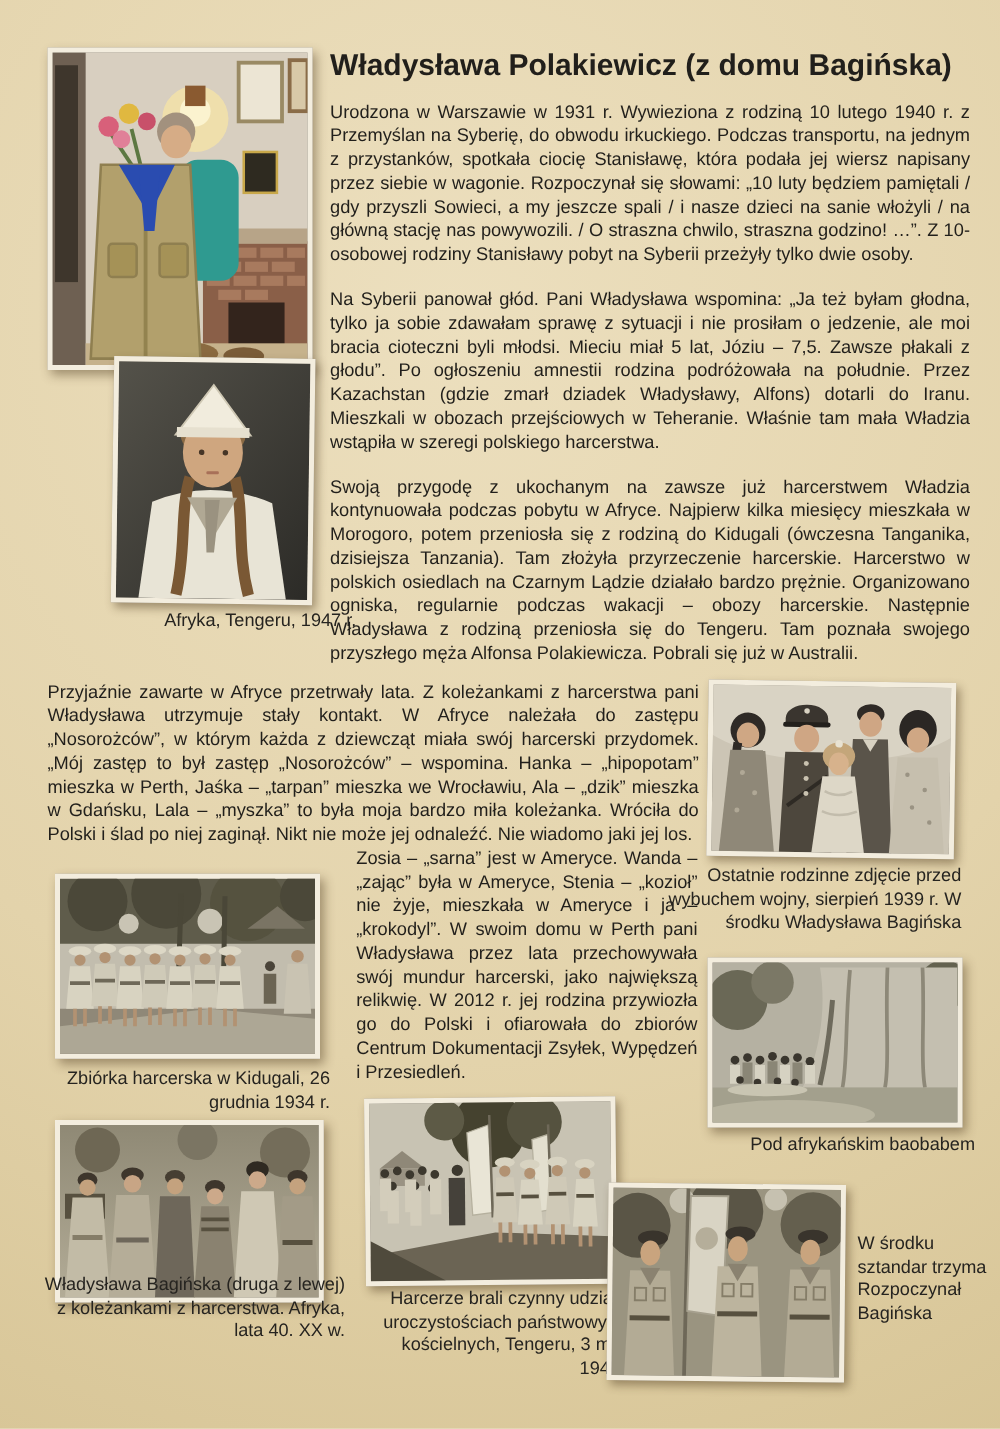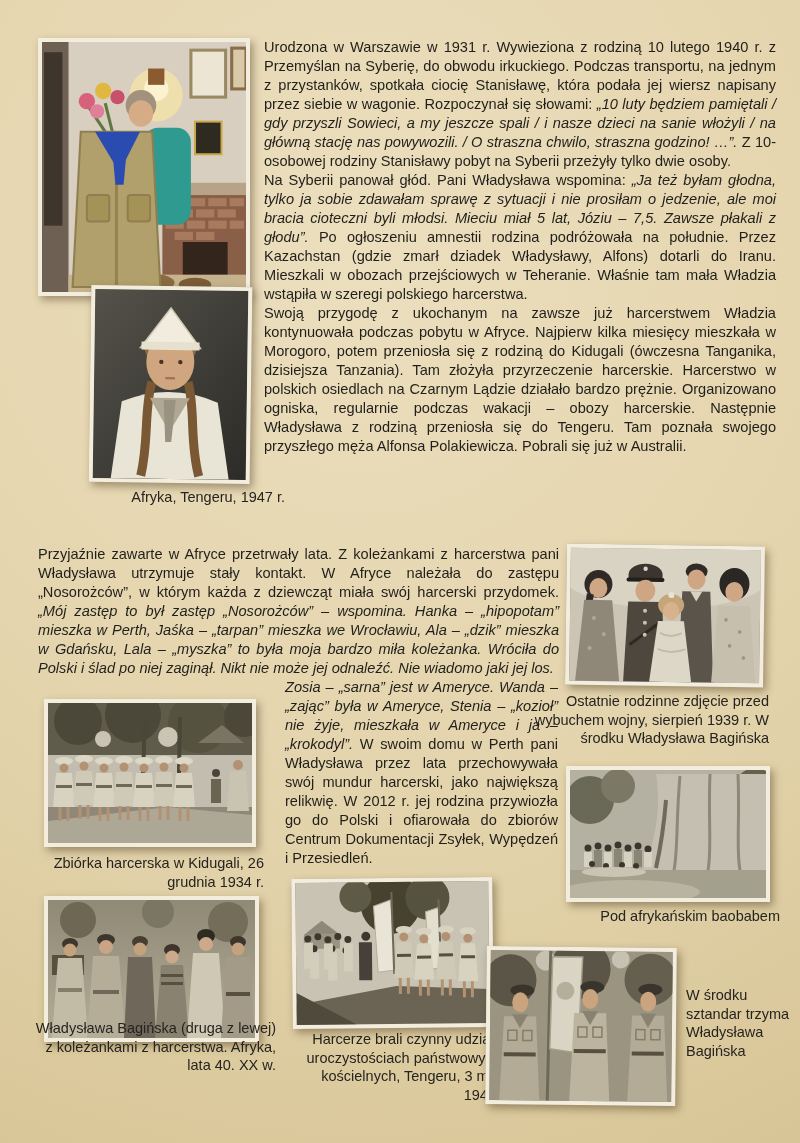--- a/index.html
+++ b/index.html
@@ -16,24 +16,24 @@
     border:4px solid #f3edde;
     box-shadow:3px 4px 8px rgba(70,52,24,.45);
     background:#9a9488;
   }
   .photo svg { display:block; width:100%; height:100%; }
   .caption {
     position:absolute; z-index:2;
     font-size:14.5px; line-height:18.5px; text-align:right; color:#262420;
   }
   .bodytext { font-size:14.6px; line-height:19px; text-align:justify; color:#211f1b; }
-  .bodytext p + p { }
+  .bodytext p + p { margin-top:17px; }
   .title { font-size:24px; line-height:30px; margin-bottom:13px; white-space:nowrap; }
   .title b { font-weight:bold; }
-  .it { font-style:italic; }
+  .it { }
   .textlayer { z-index:1; }
 </style>
 </head>
 <body>
 
 <figure class="photo" style="left:38px;top:38px;width:212px;height:258px">
   <svg viewBox="0 0 200 245" preserveAspectRatio="none">
     <rect width="200" height="245" fill="#d8cfc0"></rect>
     <rect x="0" y="0" width="26" height="245" fill="#6e6052"></rect>
     <rect x="2" y="10" width="18" height="170" fill="#3e362c"></rect>
@@ -434,23 +434,24 @@
         <path d="M142,64 L174,64 L178,150 L138,150 Z" fill="#b3ab95"></path>
         <polygon points="150,62 166,62 158,76" fill="#8a8270"></polygon>
         <rect x="146" y="78" width="9" height="10" fill="none" stroke="#857d68" stroke-width="1.5"></rect>
           <rect x="161" y="78" width="9" height="10" fill="none" stroke="#857d68" stroke-width="1.5"></rect>
         <rect x="142" y="100" width="32" height="4" fill="#57503f"></rect>
       </g>
     </g>
   </svg>
 </figure>
 
-<div class="caption" style="left:686px;top:986px;width:104;text-align:left;width:104px">W środku sztandar trzyma Władysława Bagińska</div>
+<div class="caption" style="left:686px;top:986px;width:104;text-align:left;width:104px">W środku sztandar trzyma Rozpoczynał Bagińska</div>
 
 <div class="abs textlayer" style="left:264px;top:38px;width:512px">
+  <h1 class="title"><b>Władysława Polakiewicz</b><span> (z domu Bagińska)</span></h1>
   <div class="bodytext">
     <p><span>Urodzona w Warszawie w 1931 r. Wywieziona z rodziną 10 lutego 1940 r. z Przemyślan na Syberię, do obwodu irkuckiego. Podczas transportu, na jednym z przystanków, spotkała ciocię Stanisławę, która podała jej wiersz napisany przez siebie w wagonie. Rozpoczynał się słowami: </span><span class="it">„10 luty będziem pamiętali / gdy przyszli Sowieci, a my jeszcze spali / i nasze dzieci na sanie włożyli / na główną stację nas powywozili. / O straszna chwilo, straszna godzino! …”.</span><span> Z 10-osobowej rodziny Stanisławy pobyt na Syberii przeżyły tylko dwie osoby.</span></p>
     <p><span>Na Syberii panował głód. Pani Władysława wspomina: </span><span class="it">„Ja też byłam głodna, tylko ja sobie zdawałam sprawę z sytuacji i nie prosiłam o jedzenie, ale moi bracia cioteczni byli młodsi. Mieciu miał 5 lat, Józiu – 7,5. Zawsze płakali z głodu”.</span><span> Po ogłoszeniu amnestii rodzina podróżowała na południe. Przez Kazachstan (gdzie zmarł dziadek Władysławy, Alfons) dotarli do Iranu. Mieszkali w obozach przejściowych w Teheranie. Właśnie tam mała Władzia wstąpiła w szeregi polskiego harcerstwa.</span></p>
     <p><span>Swoją przygodę z ukochanym na zawsze już harcerstwem Władzia kontynuowała podczas pobytu w Afryce. Najpierw kilka miesięcy mieszkała w Morogoro, potem przeniosła się z rodziną do Kidugali (ówczesna Tanganika, dzisiejsza Tanzania). Tam złożyła przyrzeczenie harcerskie. Harcerstwo w polskich osiedlach na Czarnym Lądzie działało bardzo prężnie. Organizowano ogniska, regularnie podczas wakacji – obozy harcerskie. Następnie Władysława z rodziną przeniosła się do Tengeru. Tam poznała swojego przyszłego męża Alfonsa Polakiewicza. Pobrali się już w Australii.</span></p>
   </div>
 </div>
 
 <div class="abs textlayer bodytext" style="left:38px;top:545px;width:521px">
   <div><span>Przyjaźnie zawarte w Afryce przetrwały lata. Z koleżankami z harcerstwa pani Władysława utrzymuje stały kontakt. W Afryce należała do zastępu „Nosorożców”, w którym każda z dziewcząt miała swój harcerski przydomek. </span><span class="it">„Mój zastęp to był zastęp „Nosorożców” – wspomina. Hanka – „hipopotam” mieszka w Perth, Jaśka – „tarpan” mieszka we Wrocławiu, Ala – „dzik” mieszka w Gdańsku, Lala – „myszka” to była moja bardzo miła koleżanka. Wróciła do Polski i ślad po niej zaginął. Nikt nie może jej odnaleźć. Nie wiadomo jaki jej los.</span></div>
   <div style="margin-left:247px;width:273px"><span class="it">Zosia – „sarna” jest w Ameryce. Wanda – „zając” była w Ameryce, Stenia – „kozioł” nie żyje, mieszkała w Ameryce i ja – „krokodyl”.</span><span> W swoim domu w Perth pani Władysława przez lata przechowywała swój mundur harcerski, jako największą relikwię. W 2012 r. jej rodzina przywiozła go do Polski i ofiarowała do zbiorów Centrum Dokumentacji Zsyłek, Wypędzeń i Przesiedleń.</span></div>

